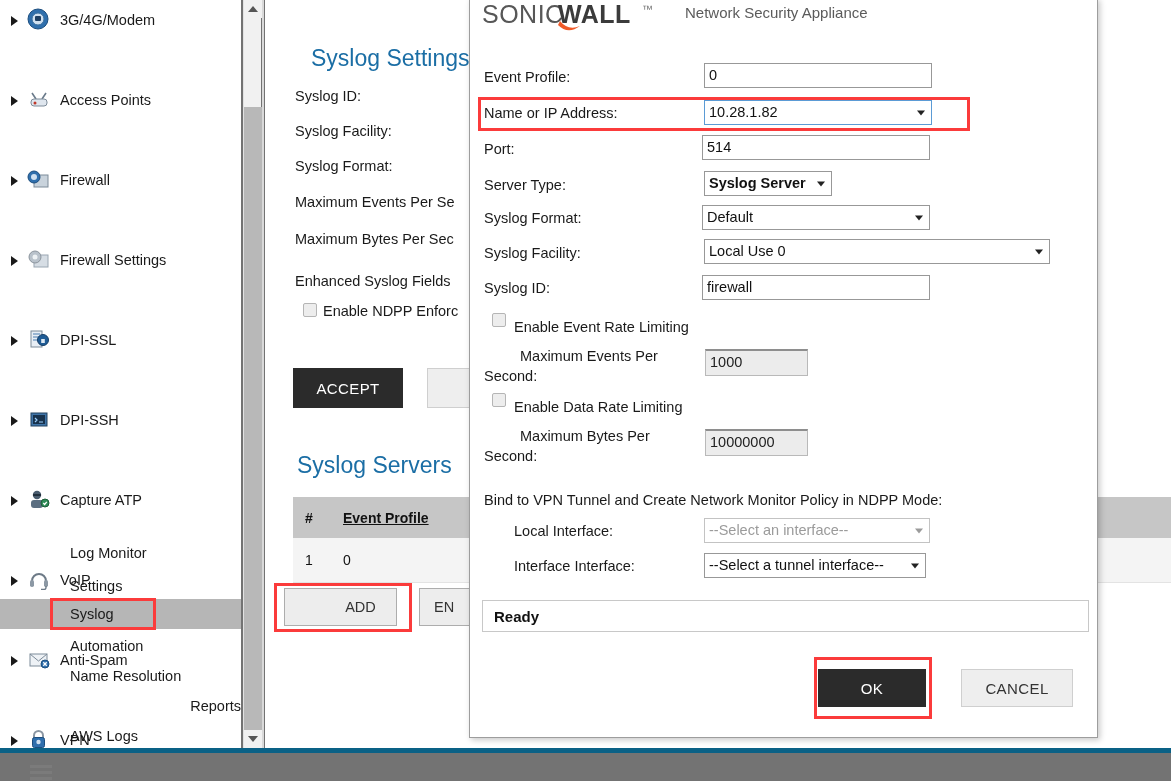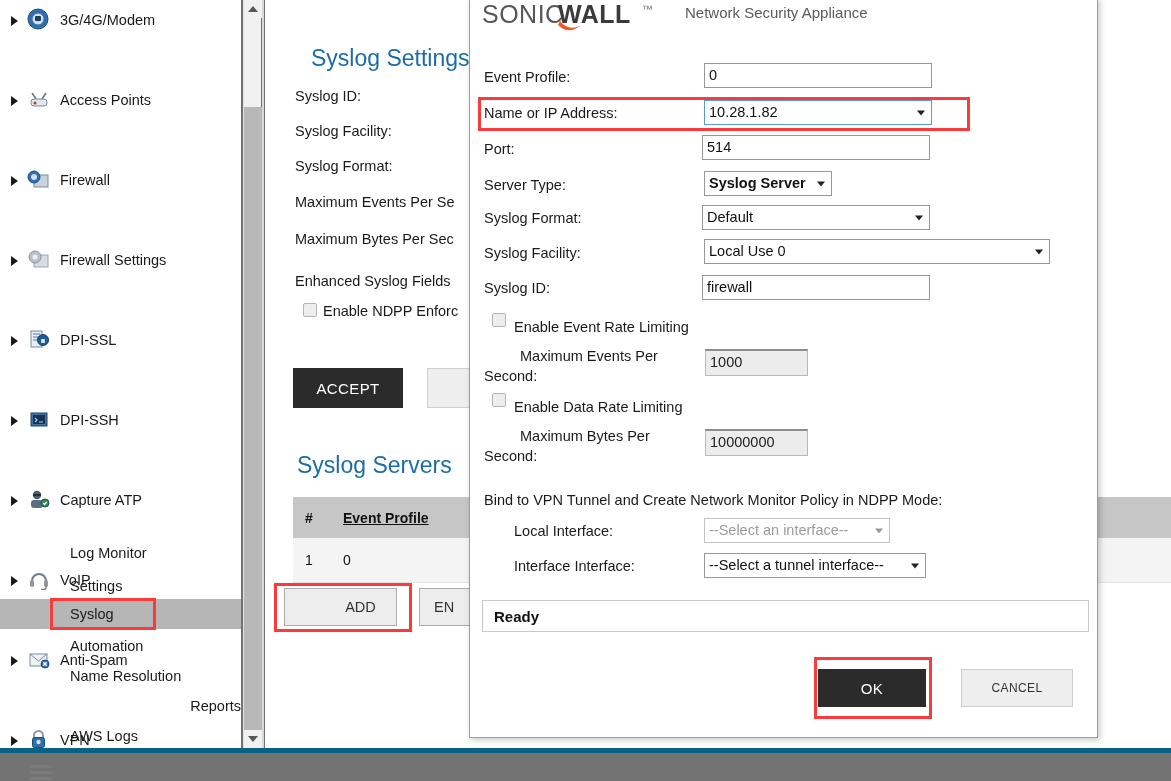--- a/index.html
+++ b/index.html
@@ -78,21 +78,21 @@
   .cb-static {
     position: absolute; width: 14px; height: 14px; background: #ededed;
     border: 1px solid #b5b5b5; border-radius: 2px;
   }
   .btn-dark {
     position: absolute; background: #2b2b2b; color: #fff; font-size: 15px;
     display: flex; align-items: center; justify-content: center; border: none;
     letter-spacing: 0.4px;
   }
   .btn-light {
-    position: absolute; background: #eeeeee; color: #333; font-size: 12px;
+    position: absolute; background: #eeeeee; color: #333; font-size: 15px;
     display: flex; align-items: center; justify-content: center;
     border: 1px solid #cfcfcf; letter-spacing: 0.4px;
   }
   .btn-grey {
     position: absolute; background: #ededed; color: #333; font-size: 14.5px;
     display: flex; align-items: center; justify-content: center;
     border: 1px solid #adadad;
   }
 
   
@@ -413,21 +413,21 @@
     <div class="dlg-input readonly" style="left:235px; top:350px; width:103px; height:27px;">1000</div>
 
     <div class="dlg-cb" style="left:22px; top:394px;"></div>
     <div class="dlg-label" style="left:44px; top:400px;">Enable Data Rate Limiting</div>
     <div class="dlg-label" style="left:14px; top:427px; width:205px; white-space:normal; text-indent:36px; line-height:20px;">Maximum Bytes Per Second:</div>
     <div class="dlg-input readonly" style="left:235px; top:430px; width:103px; height:27px;">10000000</div>
 
     <div class="dlg-label" style="left:14px; top:493px;">Bind to VPN Tunnel and Create Network Monitor Policy in NDPP Mode:</div>
 
     <div class="dlg-label" style="left:44px; top:524px;">Local Interface:</div>
-    <div class="dlg-select disabled" style="left:234px; top:519px; width:186px;">
+    <div class="dlg-select disabled" style="left:234px; top:519px; width:226px;">
       <span>--Select an interface--</span>
       <span class="caret dim"></span>
     </div>
 
     <div class="dlg-label" style="left:44px; top:559px;">Interface Interface:</div>
     <div class="dlg-select" style="left:234px; top:554px; width:222px;">
       <span>--Select a tunnel interface--</span>
       <span class="caret"></span>
     </div>
 

